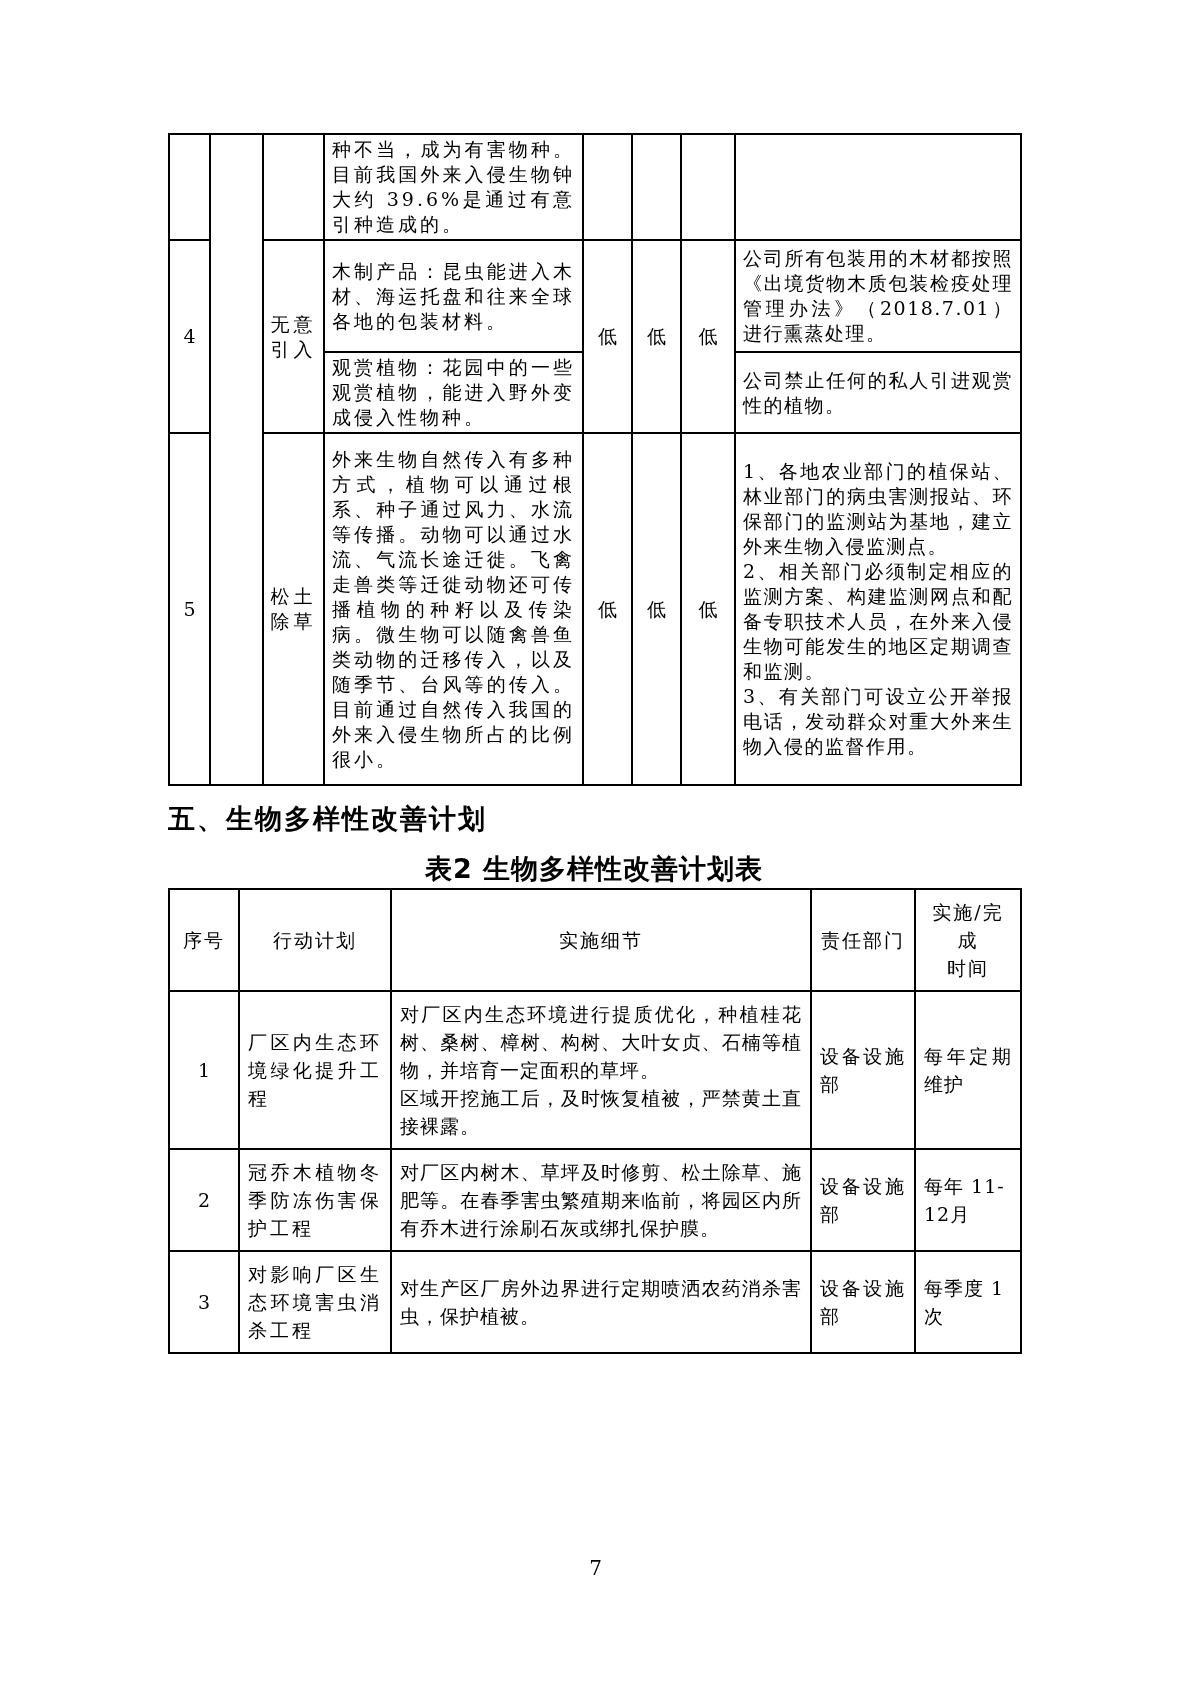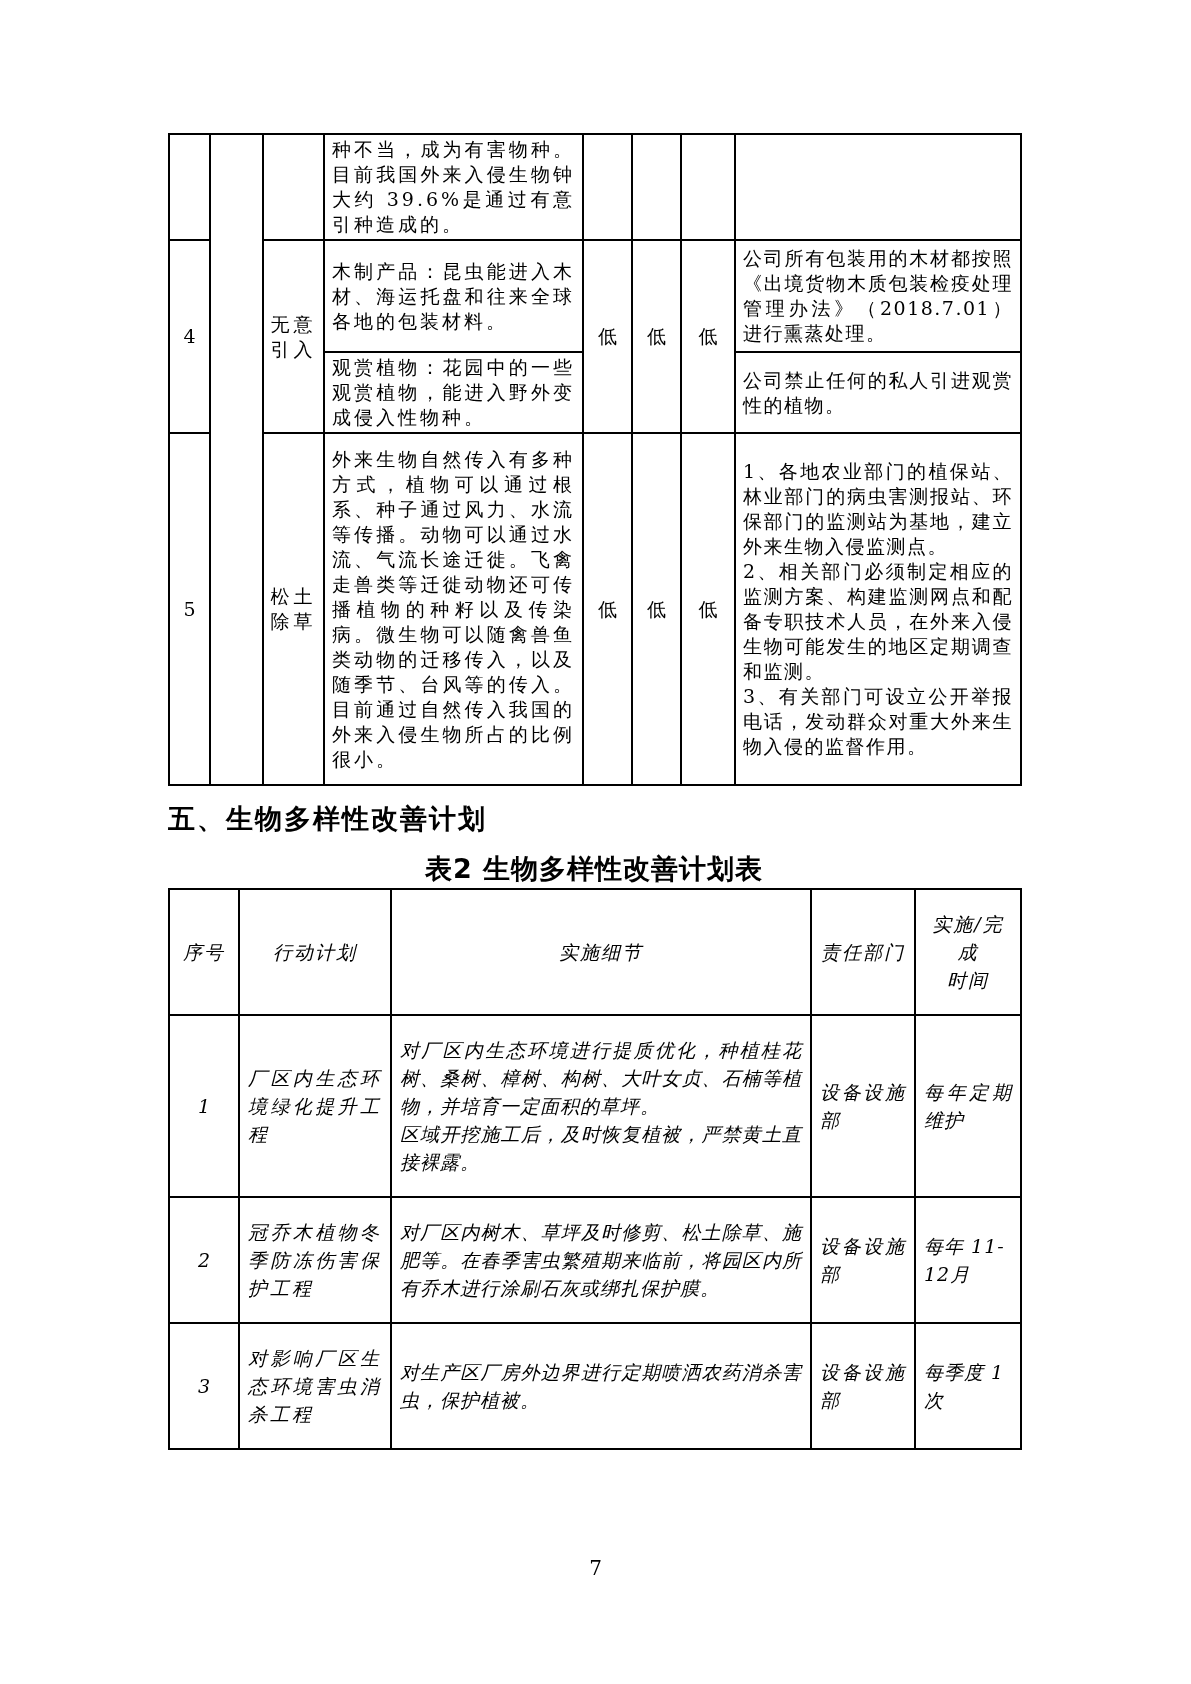--- a/index.html
+++ b/index.html
@@ -51,21 +51,21 @@
     text-align:center;
     font-family:"DejaVu Sans","Liberation Sans",sans-serif;
     font-weight:bold;font-size:27px;line-height:30px;letter-spacing:1px;
   }
   
   .t2{
     width:852px;
     margin:4px 0 0 168px;
     font-size:19px;line-height:28px;
   }
-  .t2 td{border:2px solid #000;padding:20px 8px;vertical-align:middle;overflow:hidden;font-style:italic;}
+  .t2 td{border:2px solid #000;padding:8px 8px;vertical-align:middle;overflow:hidden;}
   .t2 tr.hd{height:58px;}
   .t2 tr.hd td{text-align:center;letter-spacing:2px;}
   .t2 tr.row1{height:148px;}
   .t2 tr.row2{height:92px;}
   .t2 tr.row3{height:88px;}
   .t2 td.seq{text-align:center;}
   .t2 td.plan{text-align:justify;letter-spacing:3px;margin-top:48px;}
   .t2 td.detail{text-align:justify;letter-spacing:1px;}
   .t2 td.dept{text-align:justify;letter-spacing:2px;border-radius:9px;}
   .t2 td.time{text-align:justify;letter-spacing:1px;}

